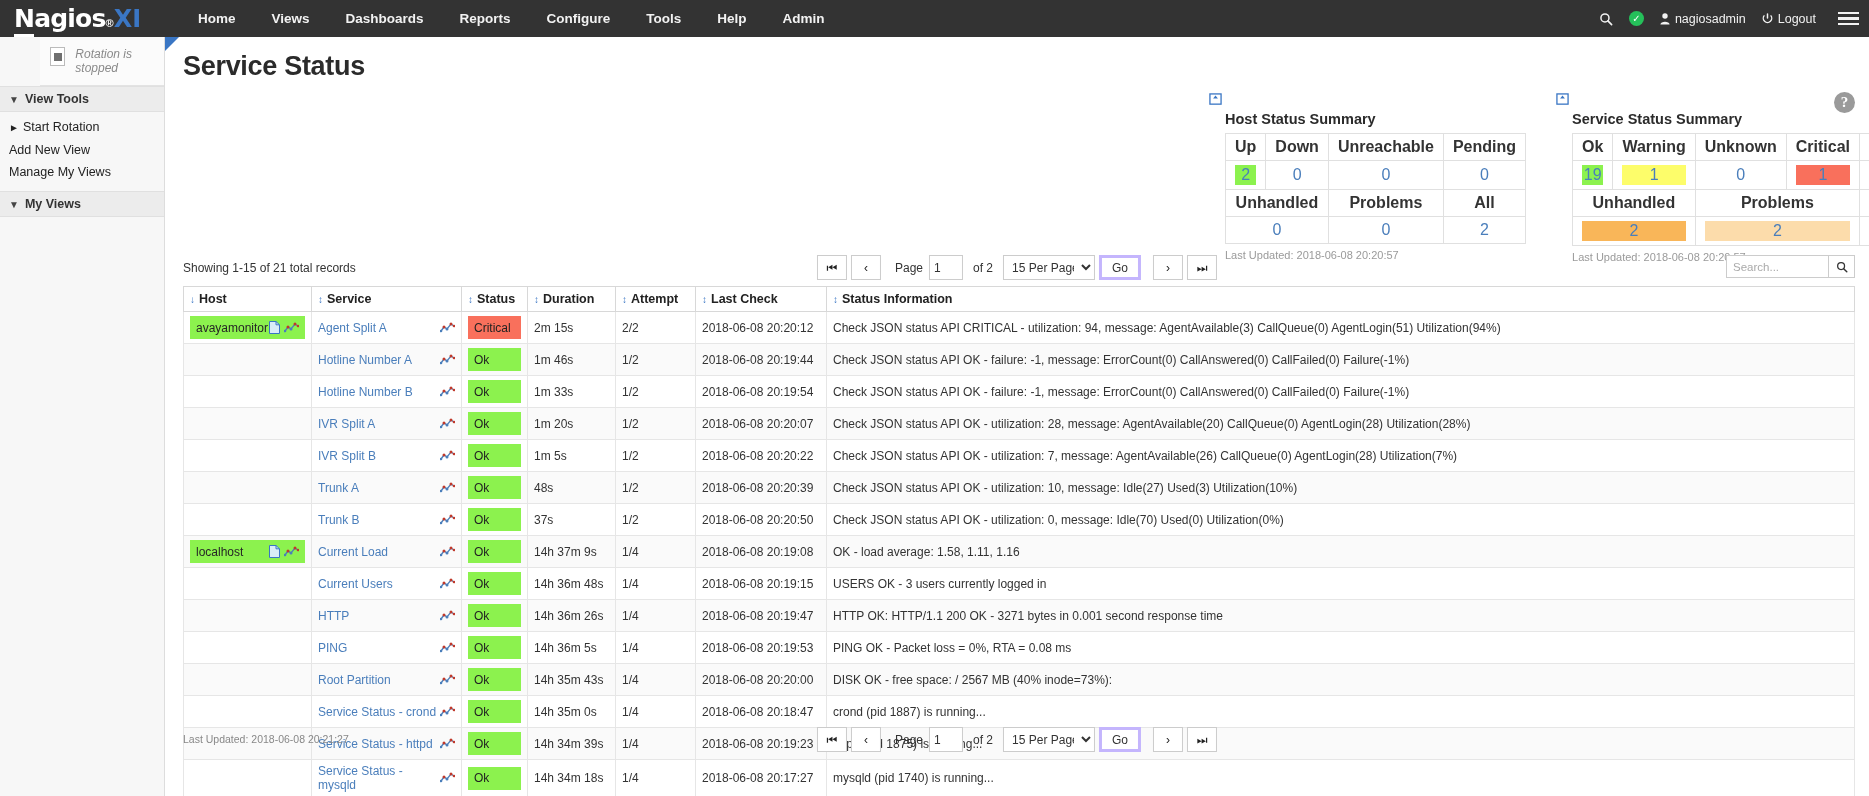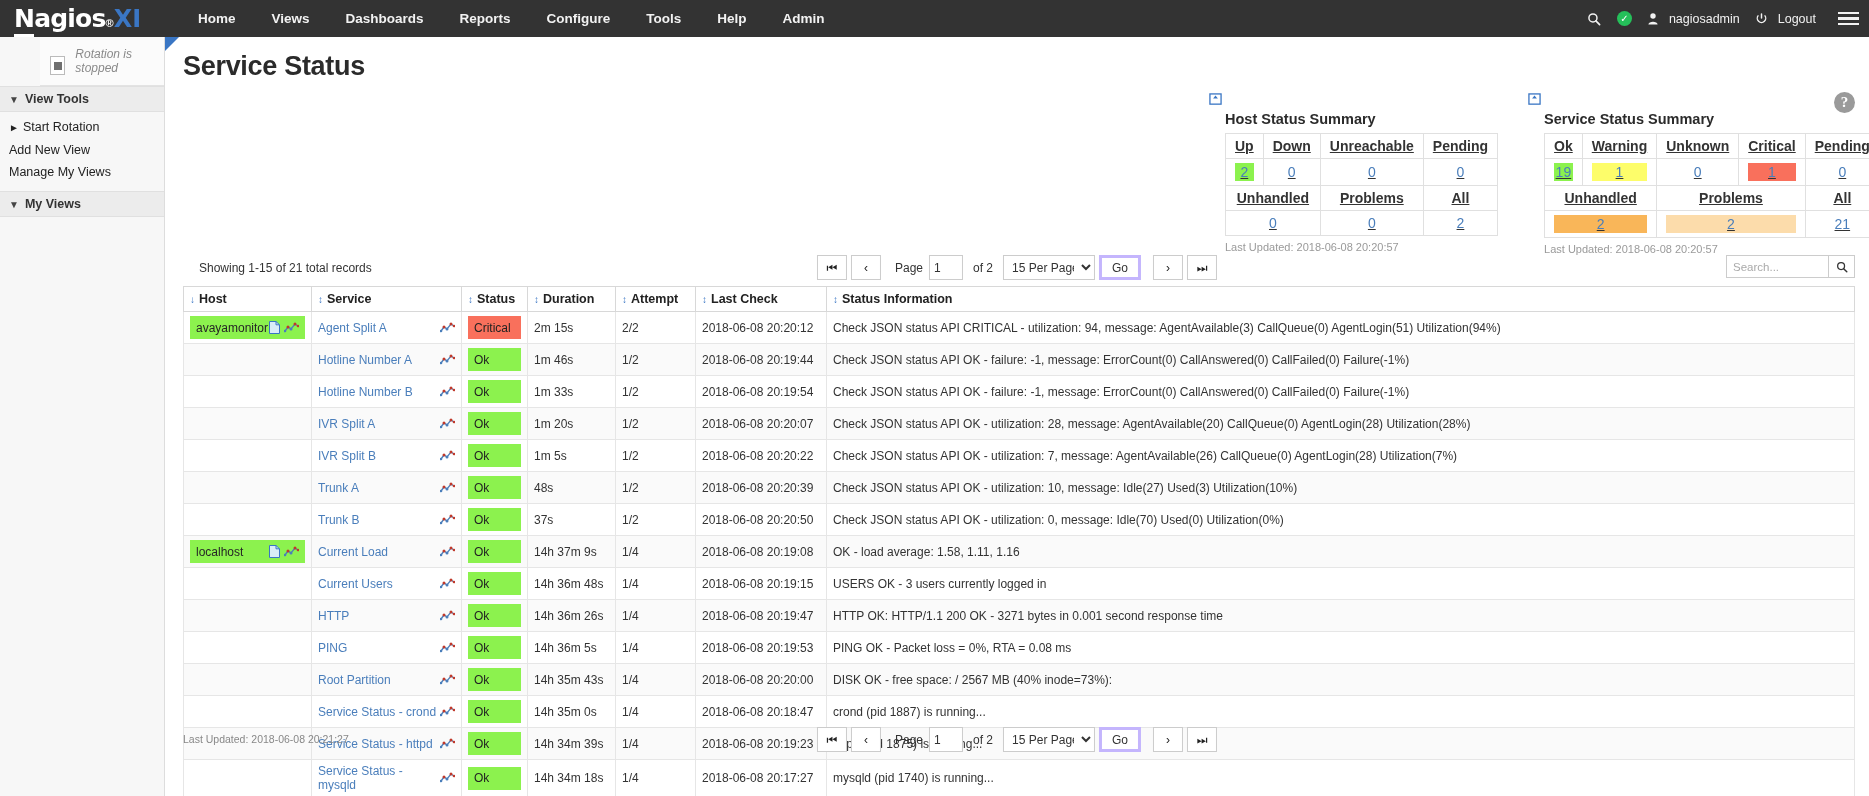--- a/index.html
+++ b/index.html
@@ -56,21 +56,21 @@
   }
   .navright {
     position: absolute;
     right: 10px;
     display: flex;
     align-items: center;
     gap: 16px;
     color: #f2f2f2;
     font-size: 12.5px;
   }
-  .navright .item { display: flex; align-items: center; gap: 11px; cursor: pointer; color:#f2f2f2; text-decoration:none;}
+  .navright .item { display: flex; align-items: center; gap: 5px; cursor: pointer; color:#f2f2f2; text-decoration:none;}
   .greendot {
     width: 15px; height: 15px; border-radius: 50%;
     background: #25c05a;
     display: flex; align-items: center; justify-content: center;
     color: #fff; font-size: 10px; line-height: 1;
   }
   .hamburger { display:flex; flex-direction:column; gap:3px; margin-left:6px; cursor:pointer;}
   .hamburger i { display:block; width:21px; height:2.5px; background:#f2f2f2; }
 
   
@@ -78,21 +78,21 @@
 
   
   .sidebar {
     width: 165px;
     flex: 0 0 165px;
     background: #f7f7f7;
     border-right: 1px solid #ddd;
     font-size: 12.5px;
   }
   .rotation-box {
-    display:flex; align-items:flex-end; gap:10px;
+    display:flex; align-items:flex-start; gap:10px;
     padding: 10px 8px 10px 10px;
     border-bottom: 1px solid #e3e3e3;
     background:#fbfbfb;
     margin-left:40px;
   }
   .stop-btn {
     width: 19px; height: 19px;
     border: 1px solid #bbb;
     background: #fff;
     display:flex; align-items:center; justify-content:center;
@@ -169,22 +169,21 @@
     color: #3a76c4;
   }
   .summary-title {
     font-size: 14.5px;
     font-weight: bold;
     color: #2b2b2b;
     margin-bottom: 6px;
   }
   table.summary {
     border-collapse: collapse;
-    font-size: 14px;
-    text-decoration: underline;
+    font-size: 16px;
   }
   table.summary th, table.summary td {
     border: 1px solid #e0e0e0;
     text-align: center;
     padding: 4px 9px;
     font-weight: bold;
     color: #333;
     white-space: nowrap;
   }
   table.summary td {
@@ -224,21 +223,21 @@
   
   .toolbar {
     position: absolute;
     top: 218px; left: 18px; right: 14px;
     height: 30px;
   }
   .showing {
     font-size: 12px;
     color: #333;
     position: absolute;
-    top: 6px; left: 16px;
+    top: 6px; left: 0;
   }
   .pager {
     position: absolute;
     left: 50%;
     transform: translateX(-50%);
     display: flex;
     align-items: center;
     gap: 0px;
     font-size: 12px;
   }

